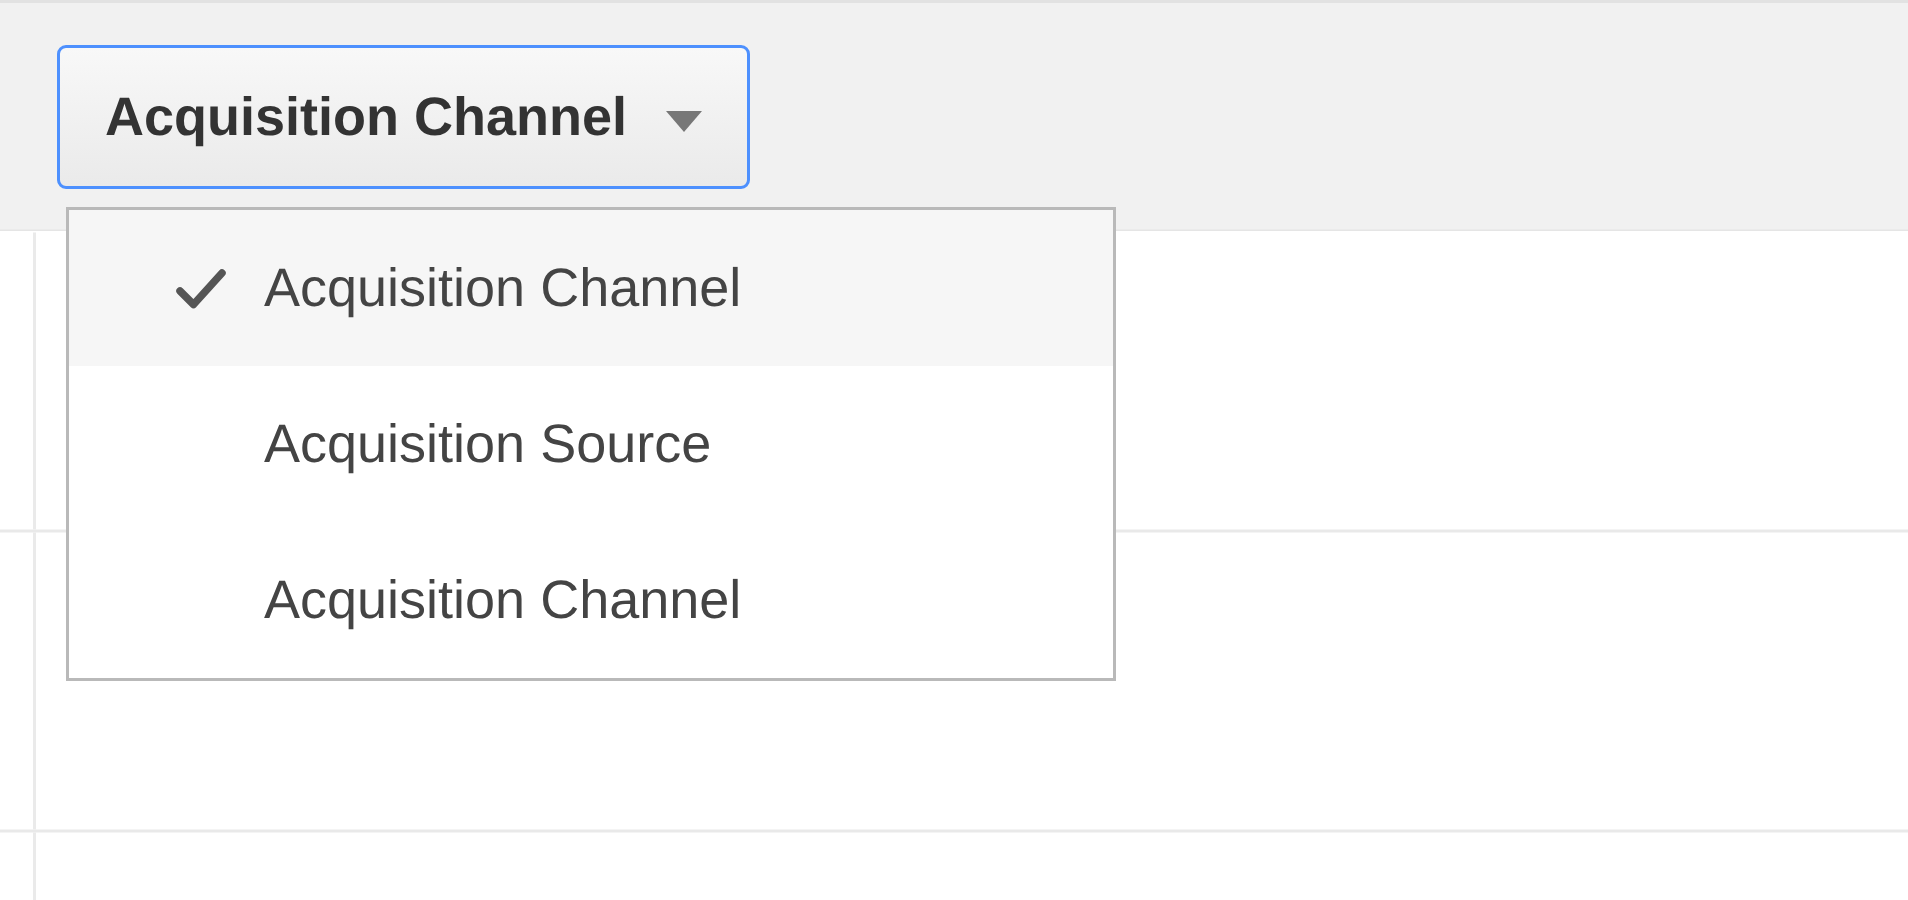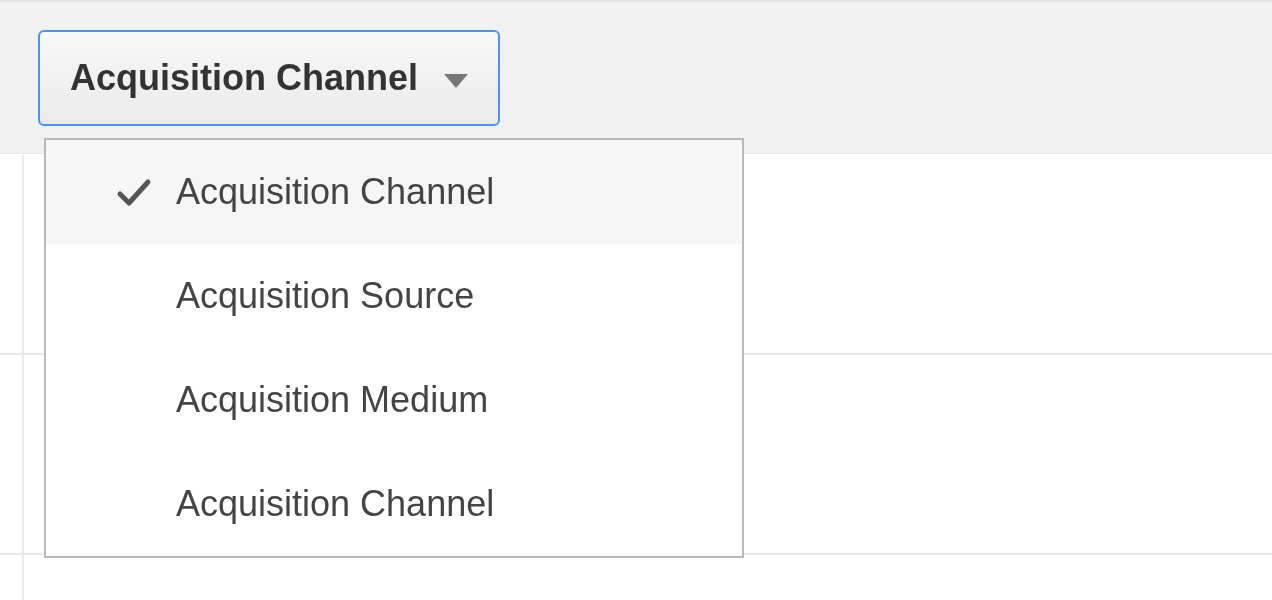--- a/index.html
+++ b/index.html
@@ -142,21 +142,18 @@
           <polyline points="6,22 15,31 34,10"></polyline>
         </svg>
     </span>
     <span>Acquisition Channel</span>
   </div>
 
   <div class="dropdown-item">
     <span>Acquisition Source</span>
   </div>
 
-  <div class="dropdown-item">
-    <span>Acquisition Medium</span>
-  </div>
 
   <div class="dropdown-item">
     <span>Acquisition Channel</span>
   </div>
 
 </div>
 
 </body></html>

